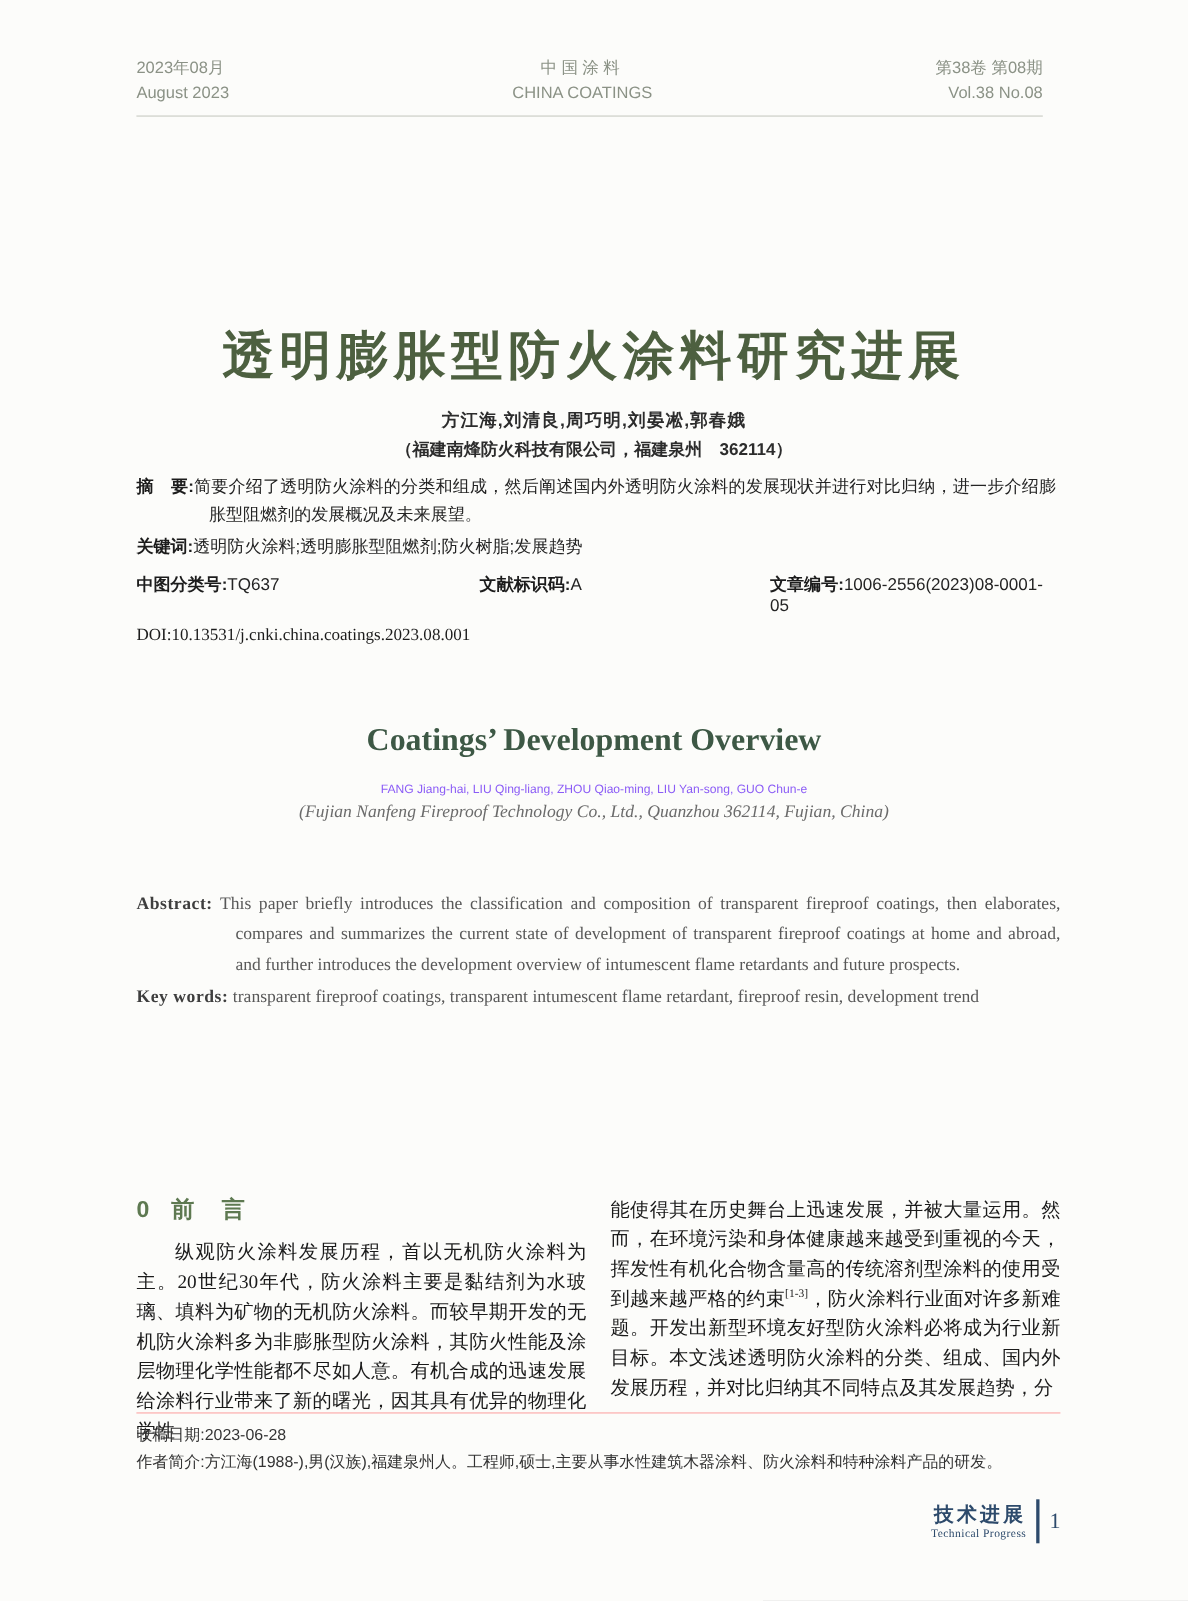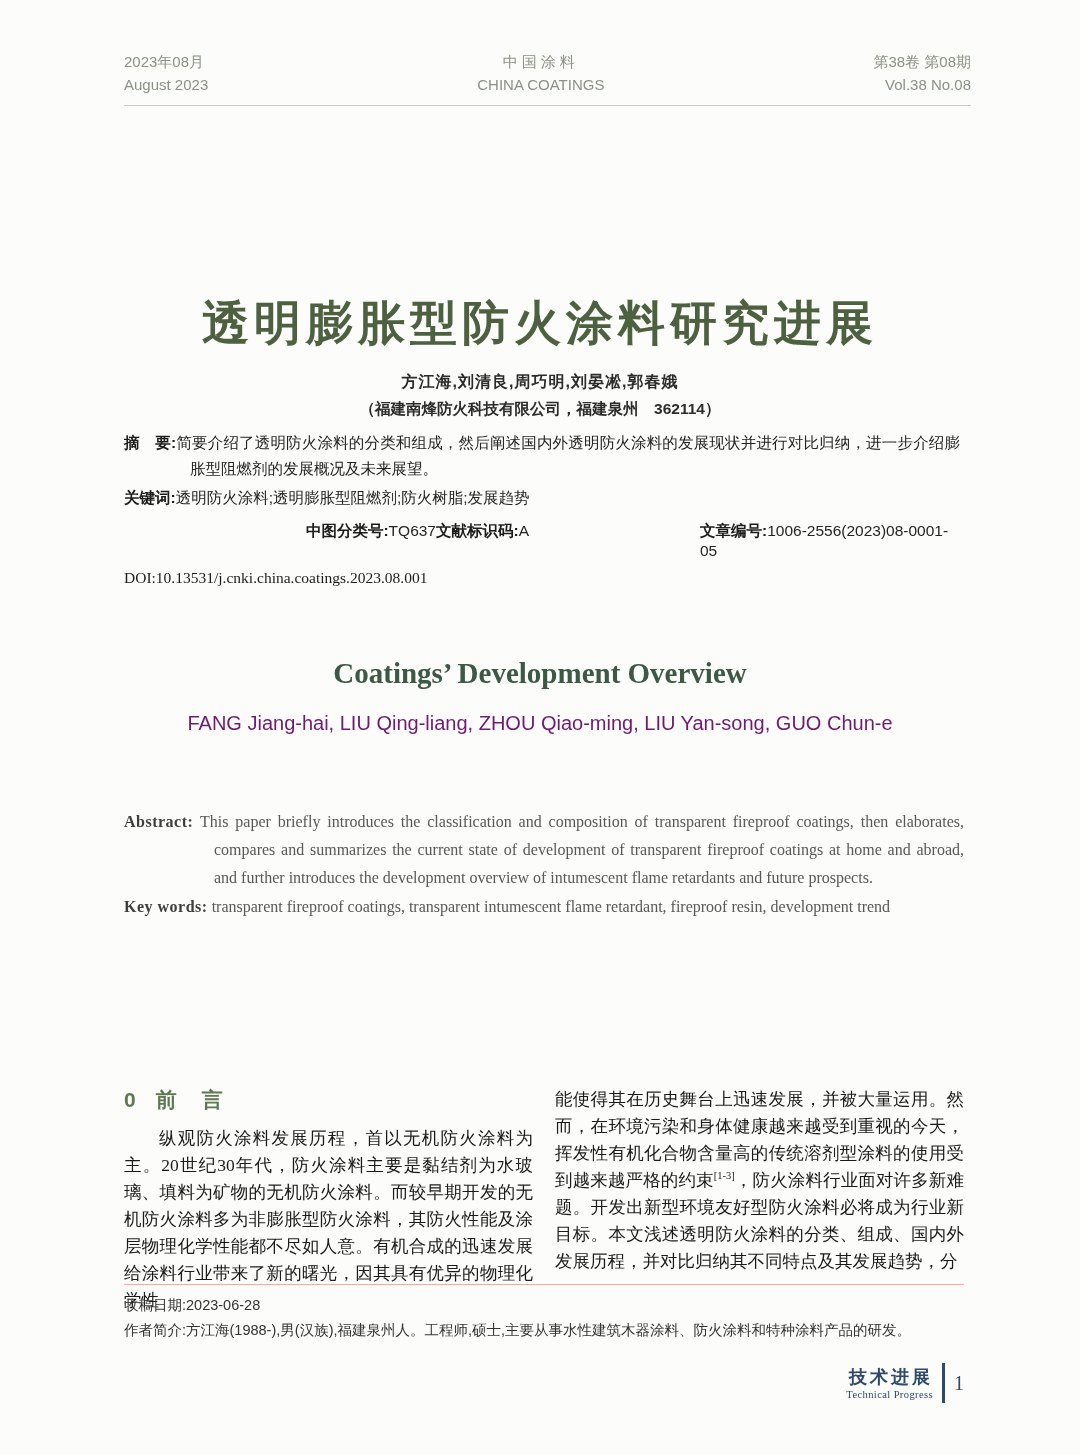--- a/index.html
+++ b/index.html
@@ -10,21 +10,21 @@
     height: 1455px;
     margin: 0 auto;
     background: #fcfcfa;
     font-family: "Liberation Sans", sans-serif;
     overflow: hidden;
   }
 
   
   .jheader {
     position: absolute;
-    top: 50px; left: 124px; right: 109px;
+    top: 50px; left: 124px; right: 132px;
     display: flex; justify-content: space-between; align-items: flex-end;
     border-bottom: 1px solid #c7cac2;
     padding-bottom: 9px;
     color: #8b9286;
     font-size: 15px; line-height: 23px;
   }
   .jheader .hcol-center { text-align: center; }
   .jheader .hcol-right  { text-align: right; }
   .cn-spaced { letter-spacing: 4px; }
 
@@ -54,37 +54,37 @@
     color: #242424;
   }
   .hang-cn {
     font-size: 15.5px; line-height: 26px;
     padding-left: 66px; text-indent: -66px;
     text-align: justify;
   }
   .lbl { font-weight: bold; color: #1c1c1c; }
   .kw-cn { margin-top: 3px; }
   .meta-row { display: flex; margin-top: 10px; font-size: 15.5px; }
-  .meta-clc  { width: 312px; text-align: right; }
+  .meta-clc  { width: 312px; }
   .meta-code { width: 264px; }
   .meta-id   { flex: 1; }
   .doi-line {
     margin-top: 9px;
     font-family: "Liberation Serif", serif;
     font-size: 15.5px; color: #1c1c1c;
   }
 
   
   .en-block { position: absolute; top: 652px; left: 40px; right: 40px; text-align: center; }
   .en-title {
     font-family: "Liberation Serif", serif;
     font-weight: bold; font-size: 29px; line-height: 43px;
     color: #3d5845;
   }
-  .en-authors { margin-top: 17px; font-size: 20px; color: #701a75; }
+  .en-authors { margin-top: 17px; font-size: 11px; color: #8b5cf6; }
   .en-affiliation {
     margin-top: 6px;
     font-family: "Liberation Serif", serif; font-style: italic;
     font-size: 16px; color: #6b6b6b;
   }
 
   .en-abstract-block {
     position: absolute; top: 808px; left: 124px; right: 116px;
     font-family: "Liberation Serif", serif;
     font-size: 16px; line-height: 28px; color: #585858;
@@ -167,20 +167,21 @@
       <div class="meta-id"><span class="lbl">文章编号:</span><span>1006-2556(2023)08-0001-05</span></div>
     </div>
     <div class="doi-line">DOI:10.13531/j.cnki.china.coatings.2023.08.001</div>
   </div>
 
   <div class="en-block">
     <div class="en-title">
       <div>Coatings’ Development Overview</div>
     </div>
     <div class="en-authors">FANG Jiang-hai, LIU Qing-liang, ZHOU Qiao-ming, LIU Yan-song, GUO Chun-e</div>
+    <div class="en-affiliation">(Fujian Nanfeng Fireproof Technology Co., Ltd., Quanzhou 362114, Fujian, China)</div>
   </div>
 
   <div class="en-abstract-block">
     <p class="hang-en"><span class="lbl-en">Abstract:</span> <span>This paper briefly introduces the classification and composition of transparent fireproof coatings, then elaborates, compares and summarizes the current state of development of transparent fireproof coatings at home and abroad, and further introduces the development overview of intumescent flame retardants and future prospects.</span></p>
     <p class="hang-en kw-en"><span class="lbl-en">Key words:</span> <span>transparent fireproof coatings, transparent intumescent flame retardant, fireproof resin, development trend</span></p>
   </div>
 
   <div class="body-block">
     <div class="col">
       <div class="section-heading"><span class="section-num">0</span><span>前　言</span></div>

